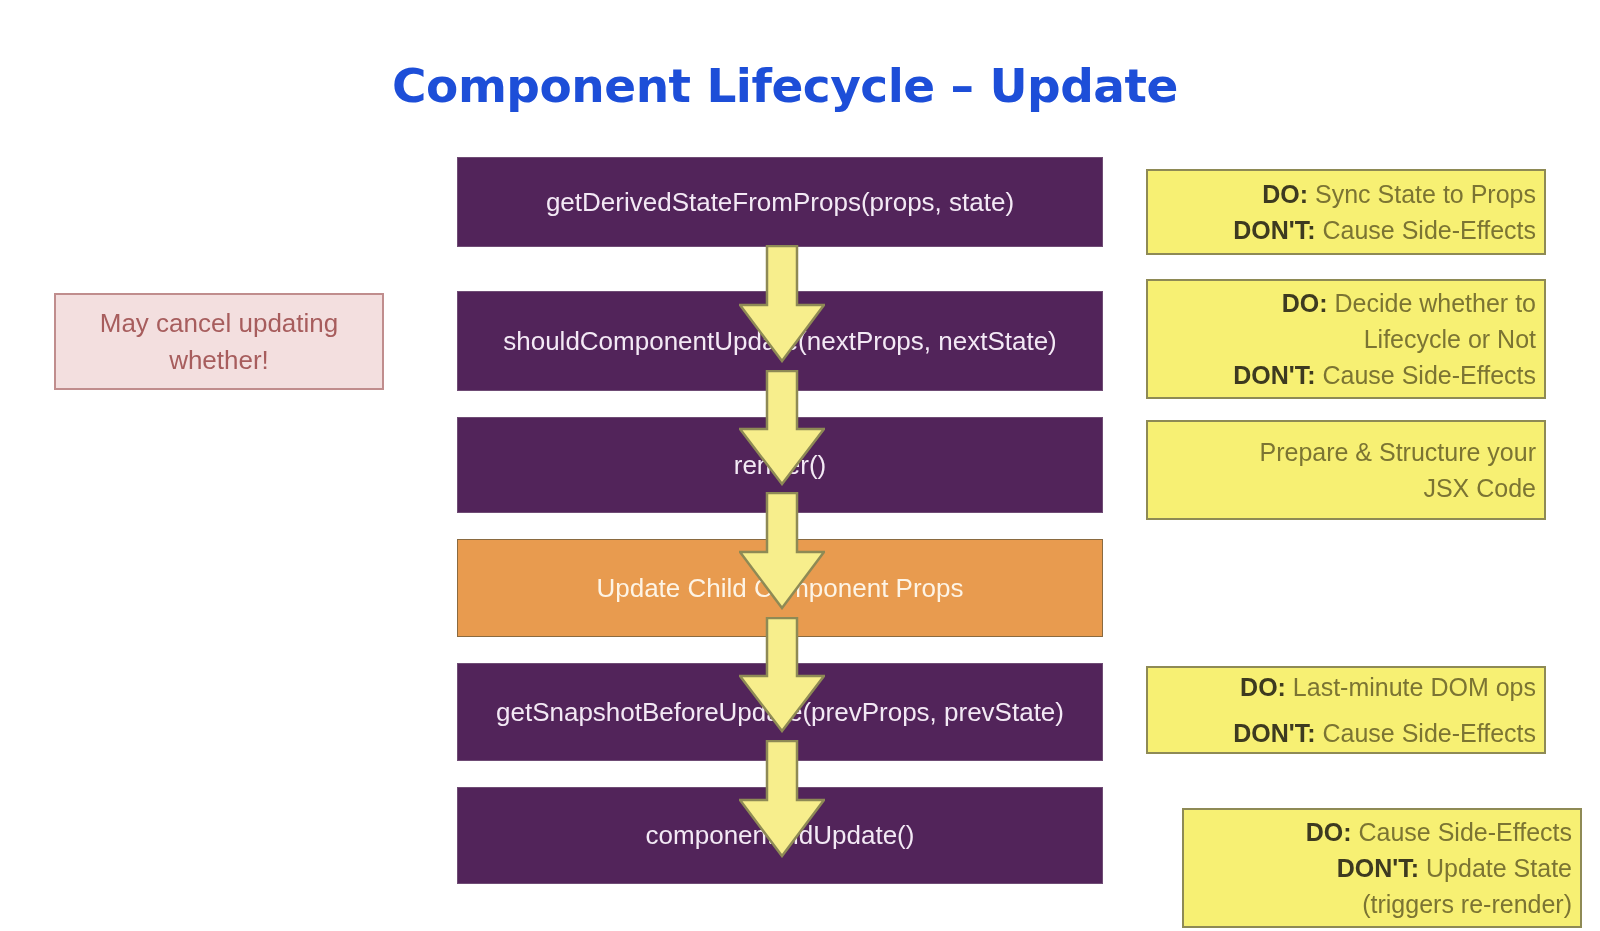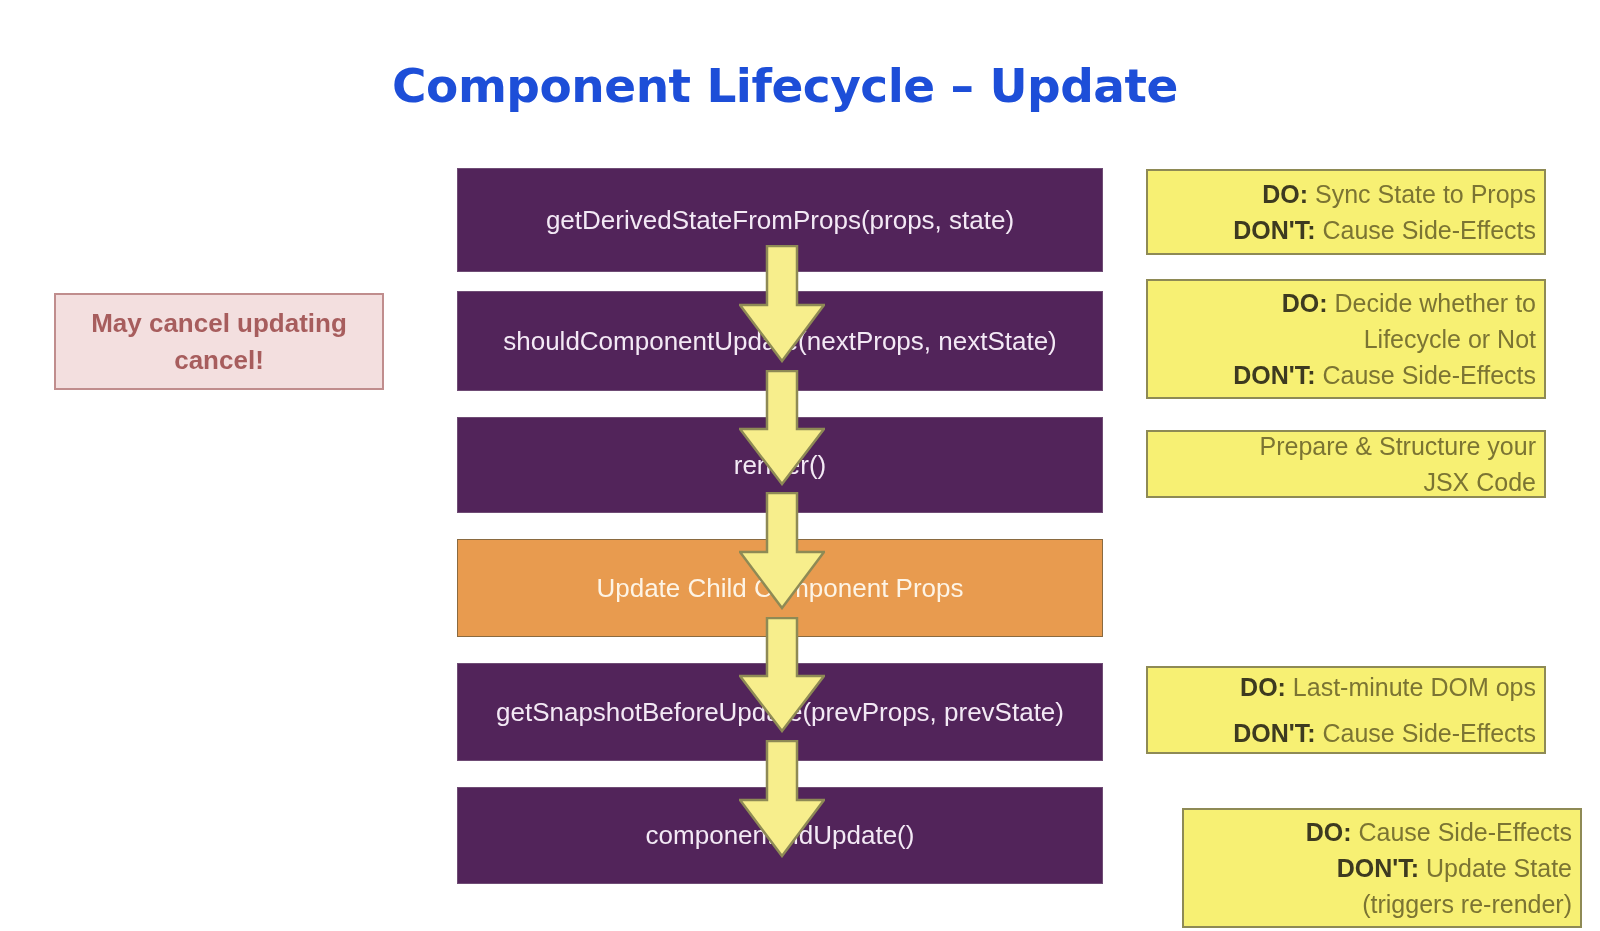--- a/index.html
+++ b/index.html
@@ -47,21 +47,21 @@
   .flow-box.purple {
     background: #52245A;
     border-color: #6f4c75;
   }
   .flow-box.orange {
     background: #E89B4F;
     border-color: #8a6a40;
     color: #fdf4e6;
   }
 
-  #box-gdsfp   { top: 168px;  height: 104px; }
+  #box-gdsfp   { top: 157px;  height: 90px; }
   #box-scu     { top: 291px;  height: 100px; }
   #box-render  { top: 417px;  height: 96px;  }
   #box-update  { top: 539px;  height: 98px;  }
   #box-snapshot{ top: 663px;  height: 98px;  }
   #box-cdu     { top: 787px;  height: 97px;  }
 
   
   .arrow {
     position: absolute;
     left: 739px;
@@ -87,21 +87,20 @@
     background: #F3DFDF;
     border: 2px solid #C08D8D;
     display: flex;
     align-items: center;
     justify-content: center;
     text-align: center;
     font-size: 26px;
     line-height: 1.4;
     color: #A75D5D;
     padding: 4px 14px;
-    font-weight: bold;
   }
 
   
   .tip-box {
     position: absolute;
     left: 1146px;
     width: 400px;
     box-sizing: border-box;
     background: #F7F073;
     border: 2px solid #8E8A55;
@@ -116,21 +115,21 @@
     padding: 3px 8px;
   }
   .tip-box b {
     color: #3d3a20;
     font-weight: bold;
   }
   .tip-line { display: block; width: 100%; }
 
   #tip-1 { top: 169px; height: 86px; }
   #tip-2 { top: 279px; height: 120px; }
-  #tip-3 { top: 420px; height: 68px; margin-top: 10px; }
+  #tip-3 { top: 420px; height: 100px; }
   #tip-4 { top: 666px; height: 88px; gap: 10px; }
   #tip-5 { top: 808px; height: 120px; margin-left: 36px; }
 </style>
 </head>
 <body>
 
 <div id="page-title">Component Lifecycle – Update</div>
 
 <div id="box-gdsfp" class="flow-box purple">getDerivedStateFromProps(props, state)</div>
 
@@ -166,21 +165,21 @@
 </div>
 <div id="arrow-5" class="arrow">
   <svg viewBox="0 0 86 118" preserveAspectRatio="none">
     <polygon points="28,1 58,1 58,60 85,60 43,116 1,60 28,60" fill="#F7EE8C" stroke="#8E8A55" stroke-width="2.5" stroke-linejoin="miter"></polygon>
   </svg>
 </div>
 
 <div id="note-cancel">
   <div>
     <span class="tip-line">May cancel updating</span>
-    <span class="tip-line">cancel!</span>
+    <span class="tip-line">whether!</span>
   </div>
 </div>
 
 <div id="tip-1" class="tip-box">
   <span class="tip-line"><b>DO:</b><span> Sync State to Props</span></span>
   <span class="tip-line"><b>DON'T:</b><span> Cause Side-Effects</span></span>
 </div>
 
 <div id="tip-2" class="tip-box">
   <span class="tip-line"><b>DO:</b><span> Decide whether to</span></span>

